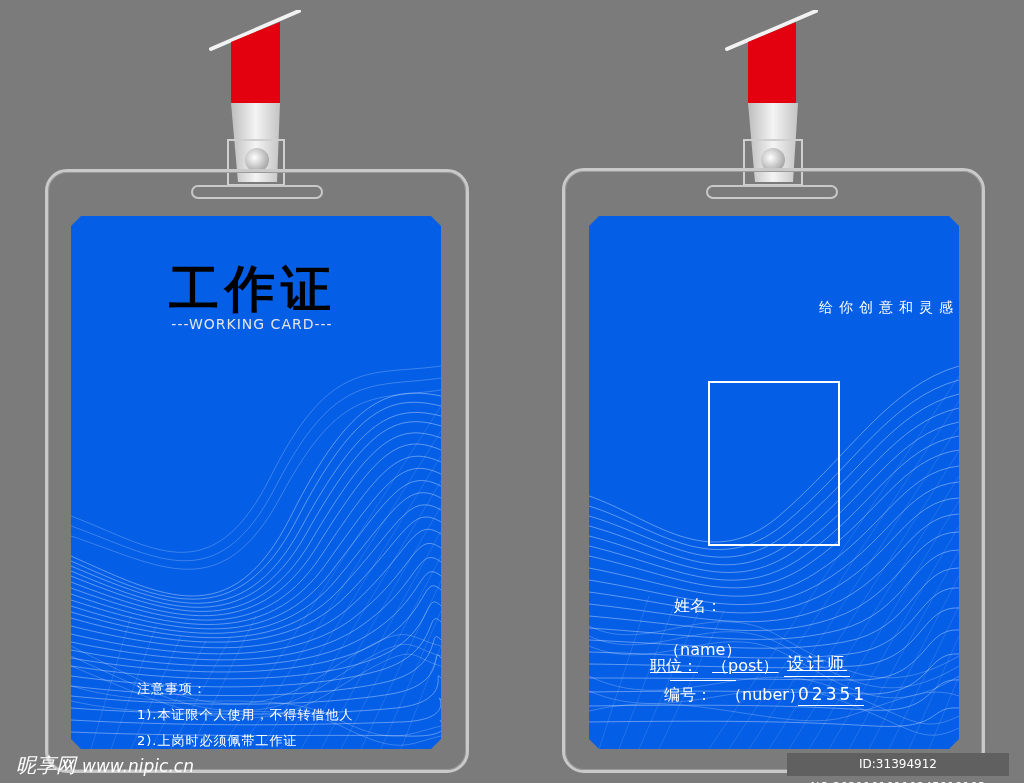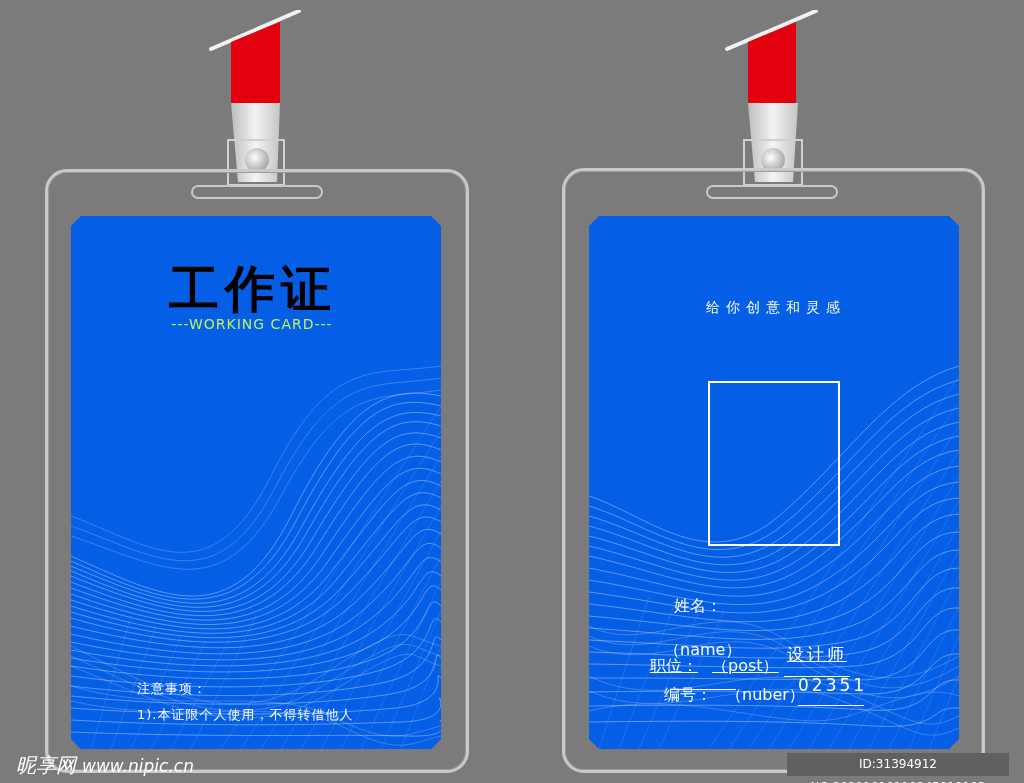--- a/index.html
+++ b/index.html
@@ -3,28 +3,28 @@
 <meta charset="utf-8">
 <style>
   html,body{margin:0;padding:0;}
   body{width:1024px;height:783px;background:#7b7b7b;position:relative;overflow:hidden;font-family:"DejaVu Sans","Liberation Sans",sans-serif;}
   .holder{position:absolute;border:3px solid #c9c9c9;border-radius:22px;box-shadow:inset 0 0 0 1px #9a9a9a;box-sizing:border-box;}
   .slot{position:absolute;border:2px solid #c8c8c8;border-radius:10px;height:14px;box-sizing:border-box;}
   .card{position:absolute;background:#045ee6;overflow:hidden;clip-path:polygon(10px 0,calc(100% - 10px) 0,100% 10px,100% calc(100% - 10px),calc(100% - 10px) 100%,10px 100%,0 calc(100% - 10px),0 10px);}
   .card svg.waves{position:absolute;left:0;top:0;}
   .lanyard{position:absolute;}
   .title{position:absolute;left:0;right:0;text-align:center;color:#000000;font-weight:bold;}
-  .wc{position:absolute;left:0;right:0;text-align:center;color:#bef264;font-size:14px;letter-spacing:1px;}
+  .wc{position:absolute;left:0;right:0;text-align:center;color:#e5e5e5;font-size:14px;letter-spacing:1px;}
   .notice{position:absolute;color:#fff;font-size:13px;line-height:26px;letter-spacing:1px;}
-  .slogan{position:absolute;left:0;right:0;text-align:center;color:#fff;font-size:14px;letter-spacing:6px;}
+  .slogan{position:absolute;left:0;right:0;text-align:right;color:#fff;font-size:14px;letter-spacing:6px;}
   .photo{position:absolute;border:2px solid #fff;box-sizing:border-box;}
   .field{position:absolute;color:#fff;font-size:16px;display:flex;align-items:flex-end;}
   .field .lbl{width:62px;}
   .field .hint{width:72px;margin-top:23px;}
-  .field .val{border-bottom:1px solid #fff;width:66px;text-align:center;letter-spacing:3px;font-size:17px;padding-bottom:10px;}
+  .field .val{border-bottom:1px solid #fff;width:66px;text-align:center;letter-spacing:3px;font-size:17px;padding-bottom:1px;}
   .wm-left{position:absolute;left:16px;top:752px;color:#fff;font-size:20px;font-weight:normal;font-style:italic;}
   .wm-left .url{font-size:17px;margin-left:6px;}
   .wm-right{position:absolute;left:787px;top:753px;width:222px;height:23px;background:#606060;color:#fff;font-size:12px;line-height:23px;text-align:center;}
 </style>
 </head>
 <body>
 
 <div>
 
   <svg class="lanyard" style="left:180px;top:10px" width="150" height="190" viewBox="0 0 150 190">
@@ -103,20 +103,21 @@
           <line x1="80" y1="533" x2="135" y2="425"></line>
         <line x1="100" y1="533" x2="160" y2="420"></line>
           <line x1="120" y1="533" x2="185" y2="400"></line>
       </g>
     </svg>
     <div class="title" style="top:40px;font-size:50px;letter-spacing:6px;left:-6px;">工作证</div>
     <div class="wc" style="top:100px;left:-8px;">---WORKING CARD---</div>
     <div class="notice" style="left:66px;top:416px;margin-top:44px;">
       <div>注意事项：</div>
       <div>1).本证限个人使用，不得转借他人</div>
+      <div>2).上岗时必须佩带工作证</div>
     </div>
   </div>
 </div>
 
 <div>
   <svg class="lanyard" style="left:700px;top:10px" width="140" height="190" viewBox="0 0 140 190">
     <defs>
       <linearGradient id="metal2" x1="0" x2="1" y1="0" y2="0">
         <stop offset="0" stop-color="#bdbdbd"></stop>
           <stop offset=".5" stop-color="#f4f4f4"></stop>

